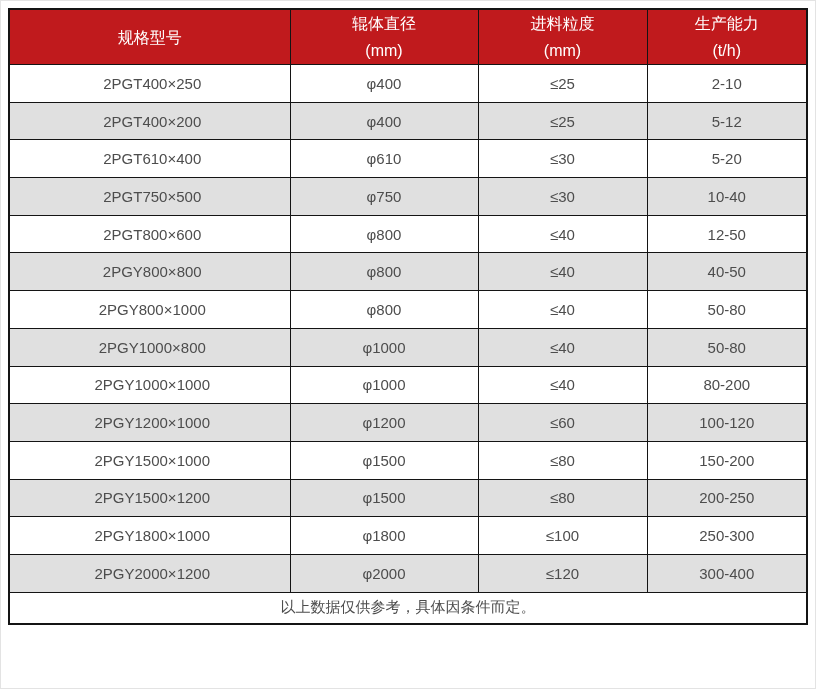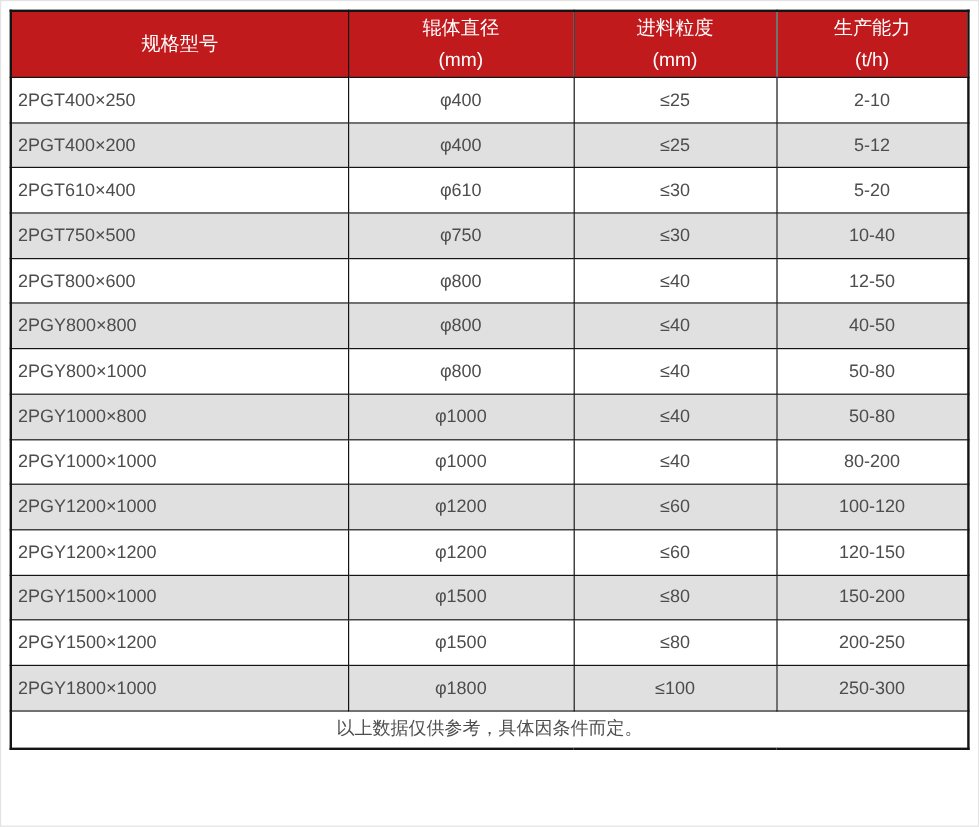--- a/index.html
+++ b/index.html
@@ -58,21 +58,21 @@
   .spec-table tbody tr{height:37.7px;background:var(--row-bg);}
   .spec-table tbody tr:nth-child(even){background:var(--stripe);}
   .spec-table td{
     color:var(--text);
     font-size:15px;
     text-align:center;
     vertical-align:middle;
     padding:0;
   }
   .spec-table td.model{
-    text-align:left;
+    text-align:center;
     padding-left:5px;
   }
   .spec-table tfoot tr{height:32px;}
   .spec-table td.footnote{
     background:#ffffff;
     font-size:15px;
     color:var(--text);
   }
 </style>
 </head>
@@ -161,42 +161,42 @@
           <td>≤40</td>
           <td>80-200</td>
         </tr>
         <tr>
           <td class="model">2PGY1200×1000</td>
           <td>φ1200</td>
           <td>≤60</td>
           <td>100-120</td>
         </tr>
         <tr>
-          <td class="model">2PGY1200×1200</td>
-          <td>φ1200</td>
-          <td>≤60</td>
-          <td>120-150</td>
-        </tr>
-        <tr>
           <td class="model">2PGY1500×1000</td>
           <td>φ1500</td>
           <td>≤80</td>
           <td>150-200</td>
         </tr>
         <tr>
           <td class="model">2PGY1500×1200</td>
           <td>φ1500</td>
           <td>≤80</td>
           <td>200-250</td>
         </tr>
         <tr>
           <td class="model">2PGY1800×1000</td>
           <td>φ1800</td>
           <td>≤100</td>
           <td>250-300</td>
+        </tr>
+        <tr>
+          <td class="model">2PGY2000×1200</td>
+          <td>φ2000</td>
+          <td>≤120</td>
+          <td>300-400</td>
         </tr>
       </tbody>
     <tfoot>
       <tr>
         <td class="footnote" colspan="4">以上数据仅供参考，具体因条件而定。</td>
       </tr>
     </tfoot>
   </table>
   <div class="frame"></div>
 </div>

